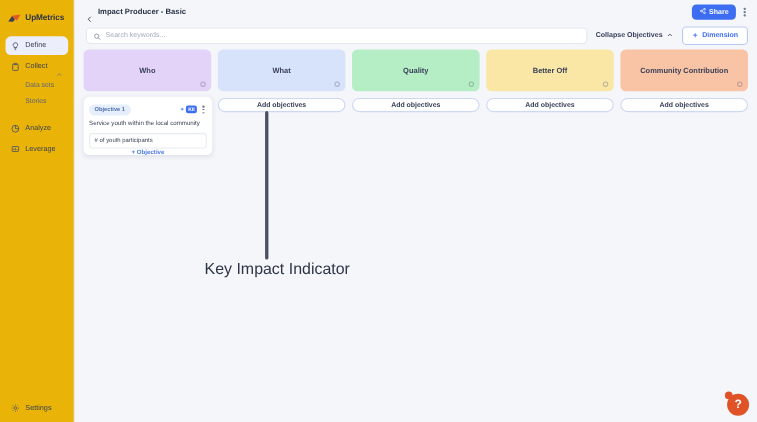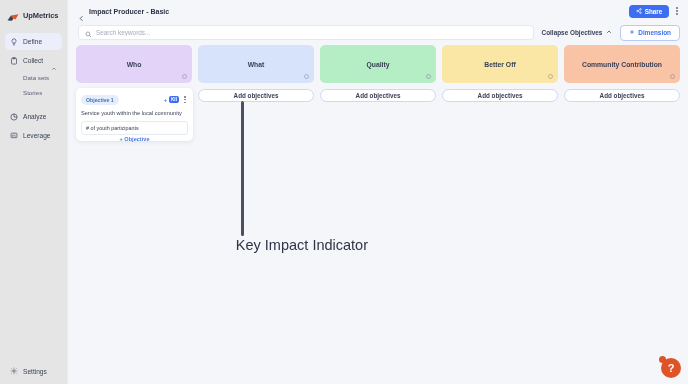--- a/index.html
+++ b/index.html
@@ -8,21 +8,21 @@
     overflow: hidden;
     background: #f4f6fa;
     font-family: "Liberation Sans", sans-serif;
     -webkit-font-smoothing: antialiased;
   }
   .app { display: flex; width: 688px; height: 384px; position: relative; }
 
   
   .sidebar {
     width: 68px; height: 384px;
-    background: #e5e5e5;
+    background: #eab308;
     border-right: 1px solid #e9edf3;
     display: flex; flex-direction: column;
     flex: 0 0 68px;
     position: relative;
   }
   .logo-row {
     display: flex; align-items: center; gap: 3px;
     padding: 7px 0 0 7px;
     height: 24px;
   }
@@ -205,21 +205,21 @@
     left: 173px; top: 101px;
     width: 2.6px; height: 135px;
     background: #4a4f63;
     border-radius: 2px;
     z-index: 4;
   }
   .kii-caption {
     position: absolute;
     left: 68px; top: 236px;
     width: 232px;
-    text-align: right;
+    text-align: center;
     font-size: 14.5px; color: #2f3547;
     line-height: 1.28;
     z-index: 5;
   }
 
   
   .help-btn {
     position: absolute; right: 7px; bottom: 6px;
     width: 20px; height: 20px;
     border-radius: 50%;

